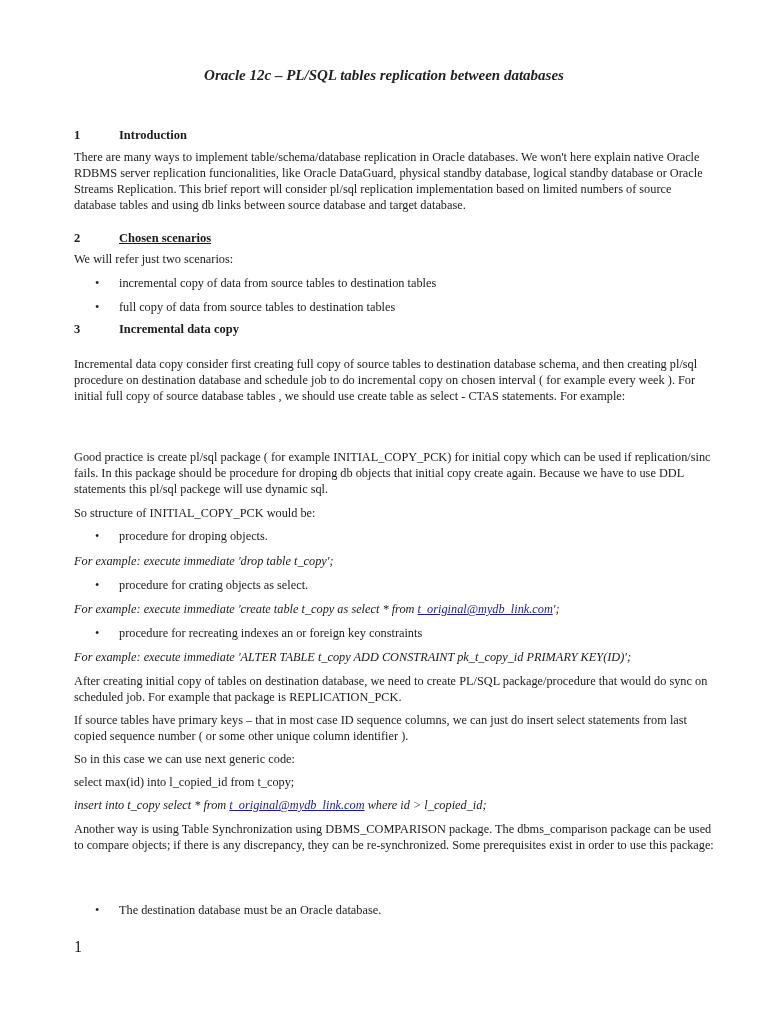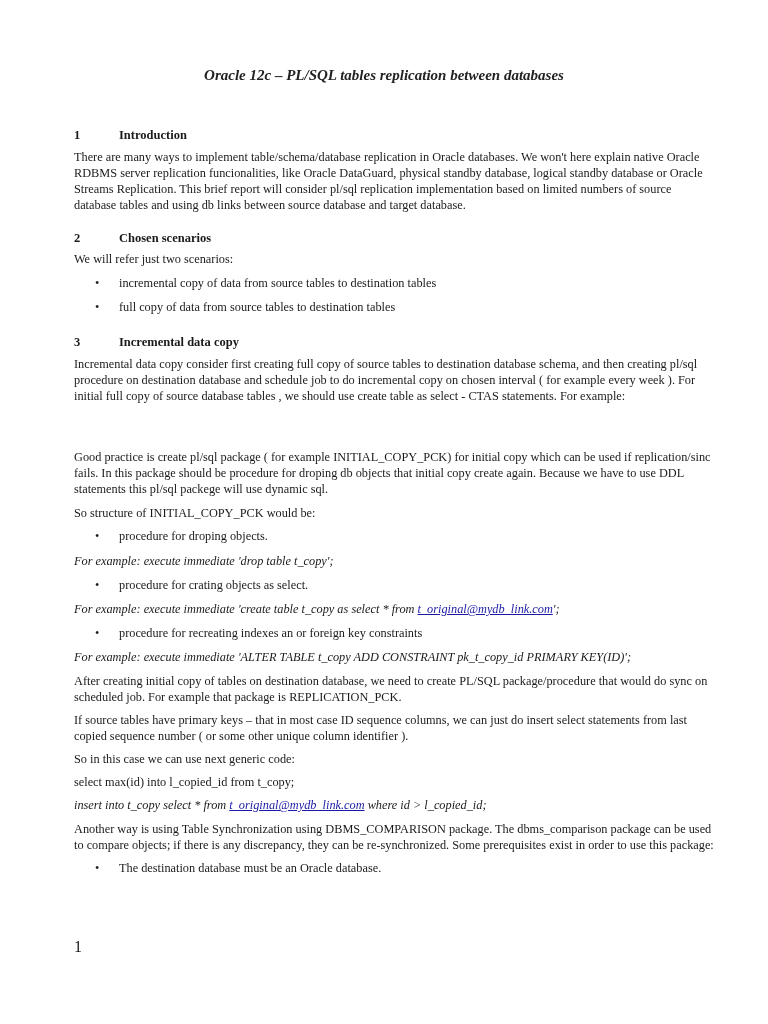--- a/index.html
+++ b/index.html
@@ -29,32 +29,32 @@
 <body>
 
 <div class="page">
   <div class="title">Oracle 12c – PL/SQL  tables replication between databases</div>
 
   <div class="h" style="top:128px;">
     <span class="num">1</span><span>Introduction</span>
   </div>
   <div class="p" style="top:149px;">There are many ways to implement table/schema/database replication in Oracle databases. We won't here explain native Oracle RDBMS server replication funcionalities, like Oracle DataGuard, physical standby database, logical standby database or Oracle Streams Replication.  This brief report will consider pl/sql replication implementation  based on limited numbers of source database tables and using db links between source database and target database.</div>
 
-  <div class="h" style="top:231px;">
+  <div class="h" style="top:231px;text-decoration:underline;">
     <span class="num">2</span><span>Chosen scenarios</span>
   </div>
   <div class="p" style="top:251px;">We will refer just two scenarios:</div>
   <div class="bullet" style="top:275px;">
     <span class="dot">•</span><span>incremental copy of data from source tables to destination tables</span>
   </div>
   <div class="bullet" style="top:299px;">
     <span class="dot">•</span><span>full copy of data from source tables to destination tables</span>
   </div>
 
-  <div class="h" style="top:335px;">
+  <div class="h" style="top:322px;">
     <span class="num">3</span><span>Incremental data copy</span>
   </div>
   <div class="p" style="top:356px;">Incremental data copy  consider first creating full copy of source tables to destination database schema, and then creating pl/sql procedure on destination database and schedule job to do incremental copy on chosen interval ( for example every week ). For initial full copy of source database tables , we should use create table as select - CTAS  statements. For example:</div>
   <div class="p" style="top:449px;">Good practice is create pl/sql package ( for example INITIAL_COPY_PCK) for initial copy which can be used if replication/sinc fails. In this package should be procedure for droping db objects that initial copy create again.  Because we have to use DDL statements this pl/sql packege will use dynamic sql.</div>
   <div class="p" style="top:505px;">So structure of INITIAL_COPY_PCK would be:</div>
   <div class="bullet" style="top:528px;">
     <span class="dot">•</span><span>procedure for droping objects.</span>
   </div>
   <div class="p it" style="top:553px;font-family:Liberation Serif, serif;">For example: execute immediate 'drop table t_copy';</div>
   <div class="bullet" style="top:577px;">
@@ -68,18 +68,18 @@
   </div>
   <div class="p it" style="top:649px;">For example: execute immediate 'ALTER TABLE t_copy ADD CONSTRAINT pk_t_copy_id PRIMARY KEY(ID)';</div>
   <div class="p" style="top:673px;">After creating initial copy of tables on destination database, we need to create PL/SQL package/procedure that would do sync on scheduled job. For example that package is REPLICATION_PCK.</div>
   <div class="p" style="top:712px;">If source tables have primary keys – that in most case ID sequence  columns, we can just do insert select statements from last copied sequence number ( or some other unique column identifier ).</div>
   <div class="p" style="top:751px;">So in this case we can use next generic code:</div>
   <div class="p" style="top:774px;">select max(id) into l_copied_id from t_copy;</div>
   <div class="p it" style="top:797px;">
     <span>insert into t_copy select * from </span><a class="link">t_original@mydb_link.com</a><span> where id &gt; l_copied_id;</span>
   </div>
   <div class="p" style="top:821px;">Another way is using Table Synchronization using DBMS_COMPARISON package. The dbms_comparison package can be used to compare objects; if there is any discrepancy, they can be re-synchronized. Some prerequisites exist in order to use this package:</div>
-  <div class="bullet" style="top:860px;">
+  <div class="bullet" style="top:902px;">
     <span class="dot">•</span><span>The destination database must be an Oracle database.</span>
   </div>
 
   <div class="pagenum">1</div>
 </div>
 
 </body></html>

